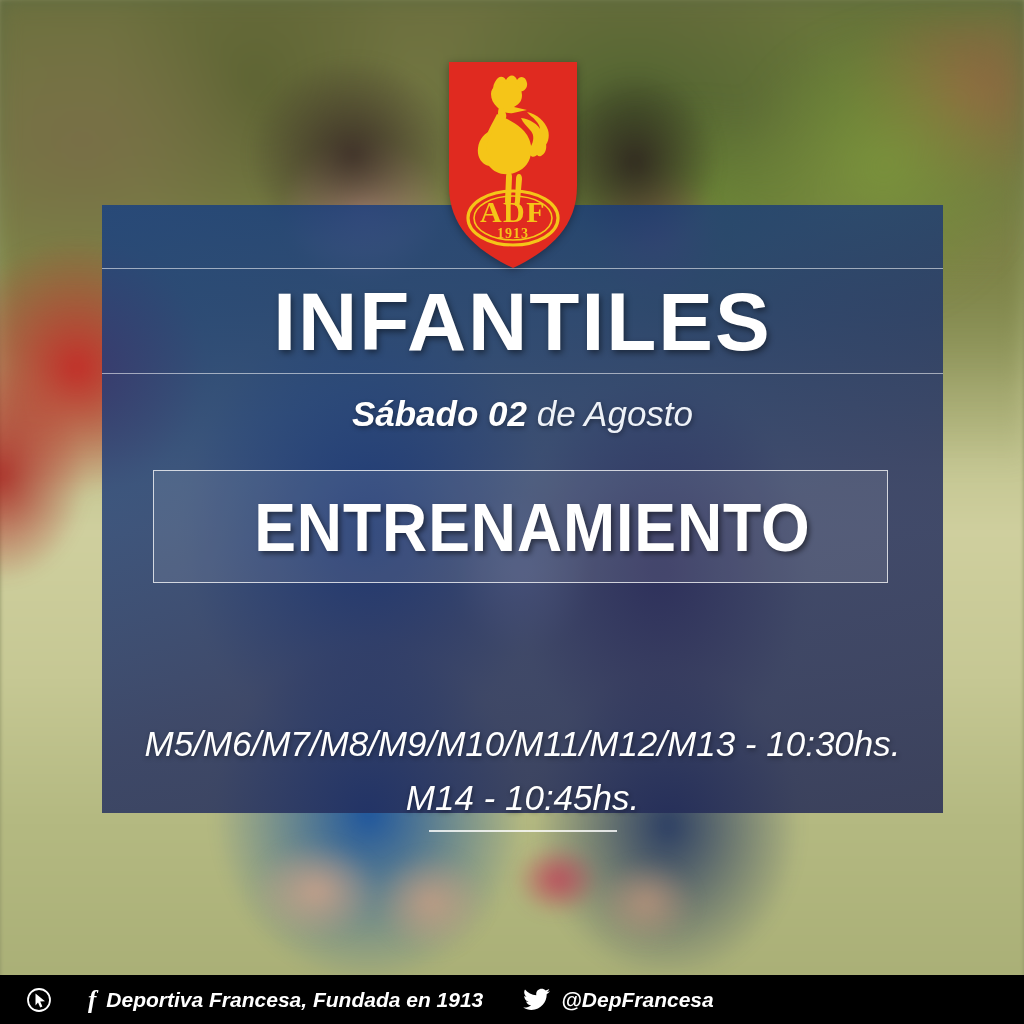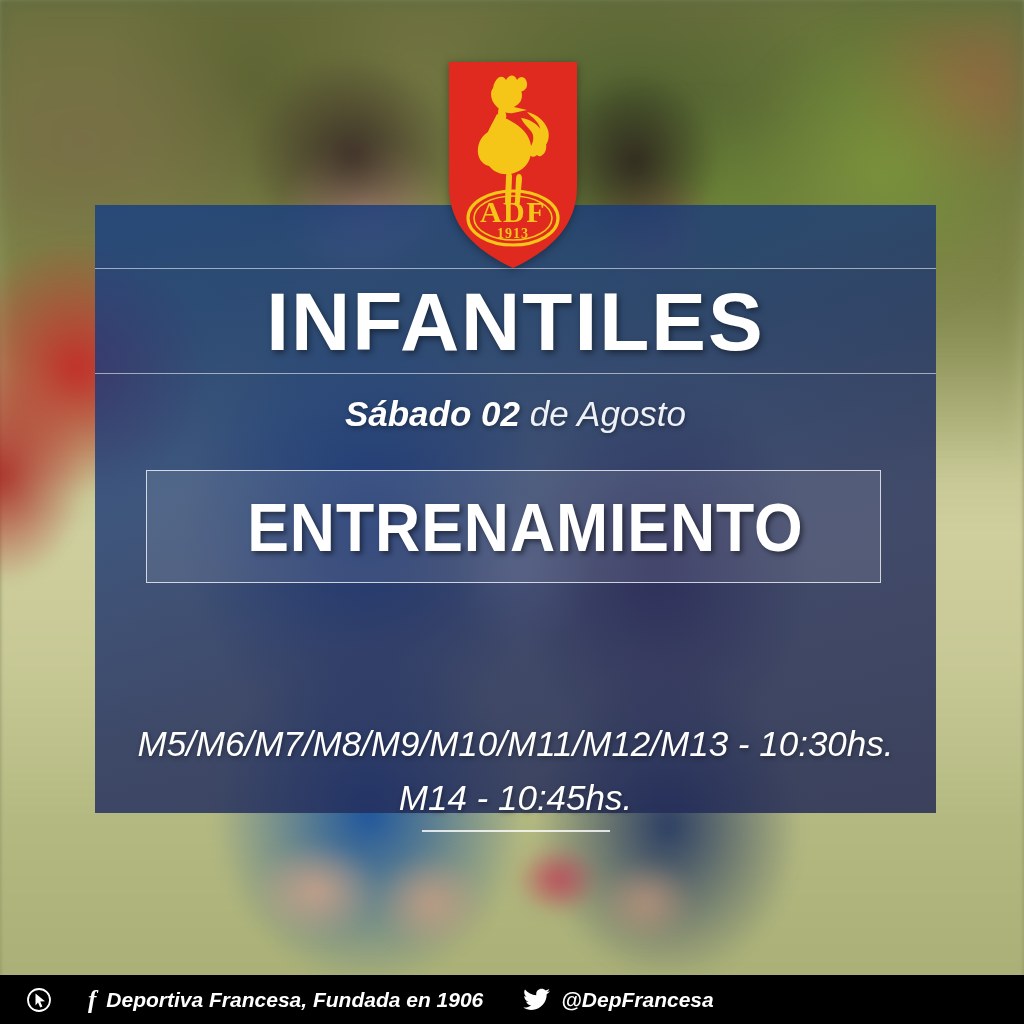--- a/index.html
+++ b/index.html
@@ -120,21 +120,21 @@
     width: 132px;
     height: 212px;
     z-index: 6;
     filter: drop-shadow(0 2px 4px rgba(0,0,0,.35));
   }
   .crest svg { width: 100%; height: 100%; display: block; }
 
   
   .panel {
     position: absolute;
-    left: 95px;
+    left: 102px;
     top: 205px;
     width: 841px;
     height: 608px;
     z-index: 4;
     background: linear-gradient(160deg,
         rgba(20,62,132,.80) 0%,
         rgba(26,58,120,.80) 30%,
         rgba(34,46,96,.82) 60%,
         rgba(36,42,84,.84) 100%);
   }
@@ -361,21 +361,21 @@
       <span class="footer-icon">
         <svg width="26" height="26" viewBox="0 0 26 26" xmlns="http://www.w3.org/2000/svg">
           <circle cx="13" cy="13" r="11" fill="none" stroke="#ffffff" stroke-width="1.8"></circle>
           <path d="M9.5 6.5 L19 14.2 L14.2 14.6 L16.4 19.4 L14.2 20.4 L12 15.6 L9.5 18.6 Z" fill="#ffffff"></path>
         </svg>
       </span>
     </div>
 
     <div class="footer-item f-fb">
       <span class="footer-icon fb-glyph">f</span>
-      <span>Deportiva Francesa, Fundada en 1906</span>
+      <span>Deportiva Francesa, Fundada en 1913</span>
     </div>
 
     <div class="footer-item f-tw">
       <span class="footer-icon">
         <svg width="28" height="24" viewBox="0 0 28 24" xmlns="http://www.w3.org/2000/svg">
           <path d="M27 3.2 c-1 .5-2.1.8-3.2.9 c1.2-.7 2-1.8 2.5-3.1 c-1.1.6-2.3 1.1-3.6 1.4
                    C21.6 1.4 20.2.7 18.6.7 c-3 0-5.4 2.4-5.4 5.4 c0 .4 0 .8.1 1.2
                    C8.8 7.1 4.7 4.9 2 1.5 c-.5.8-.8 1.8-.8 2.8 c0 1.9.9 3.5 2.4 4.5
                    c-.9 0-1.7-.3-2.4-.7 v.1 c0 2.6 1.9 4.8 4.3 5.3 c-.4.1-.9.2-1.4.2
                    c-.4 0-.7 0-1-.1 c.7 2.1 2.7 3.7 5 3.7 c-1.8 1.4-4.1 2.3-6.6 2.3

